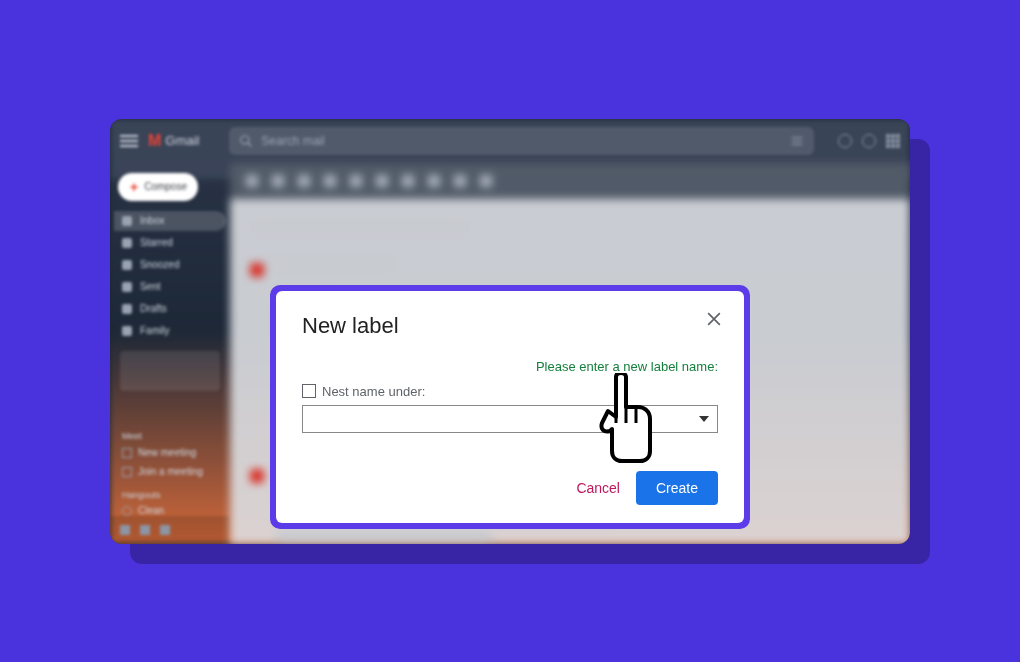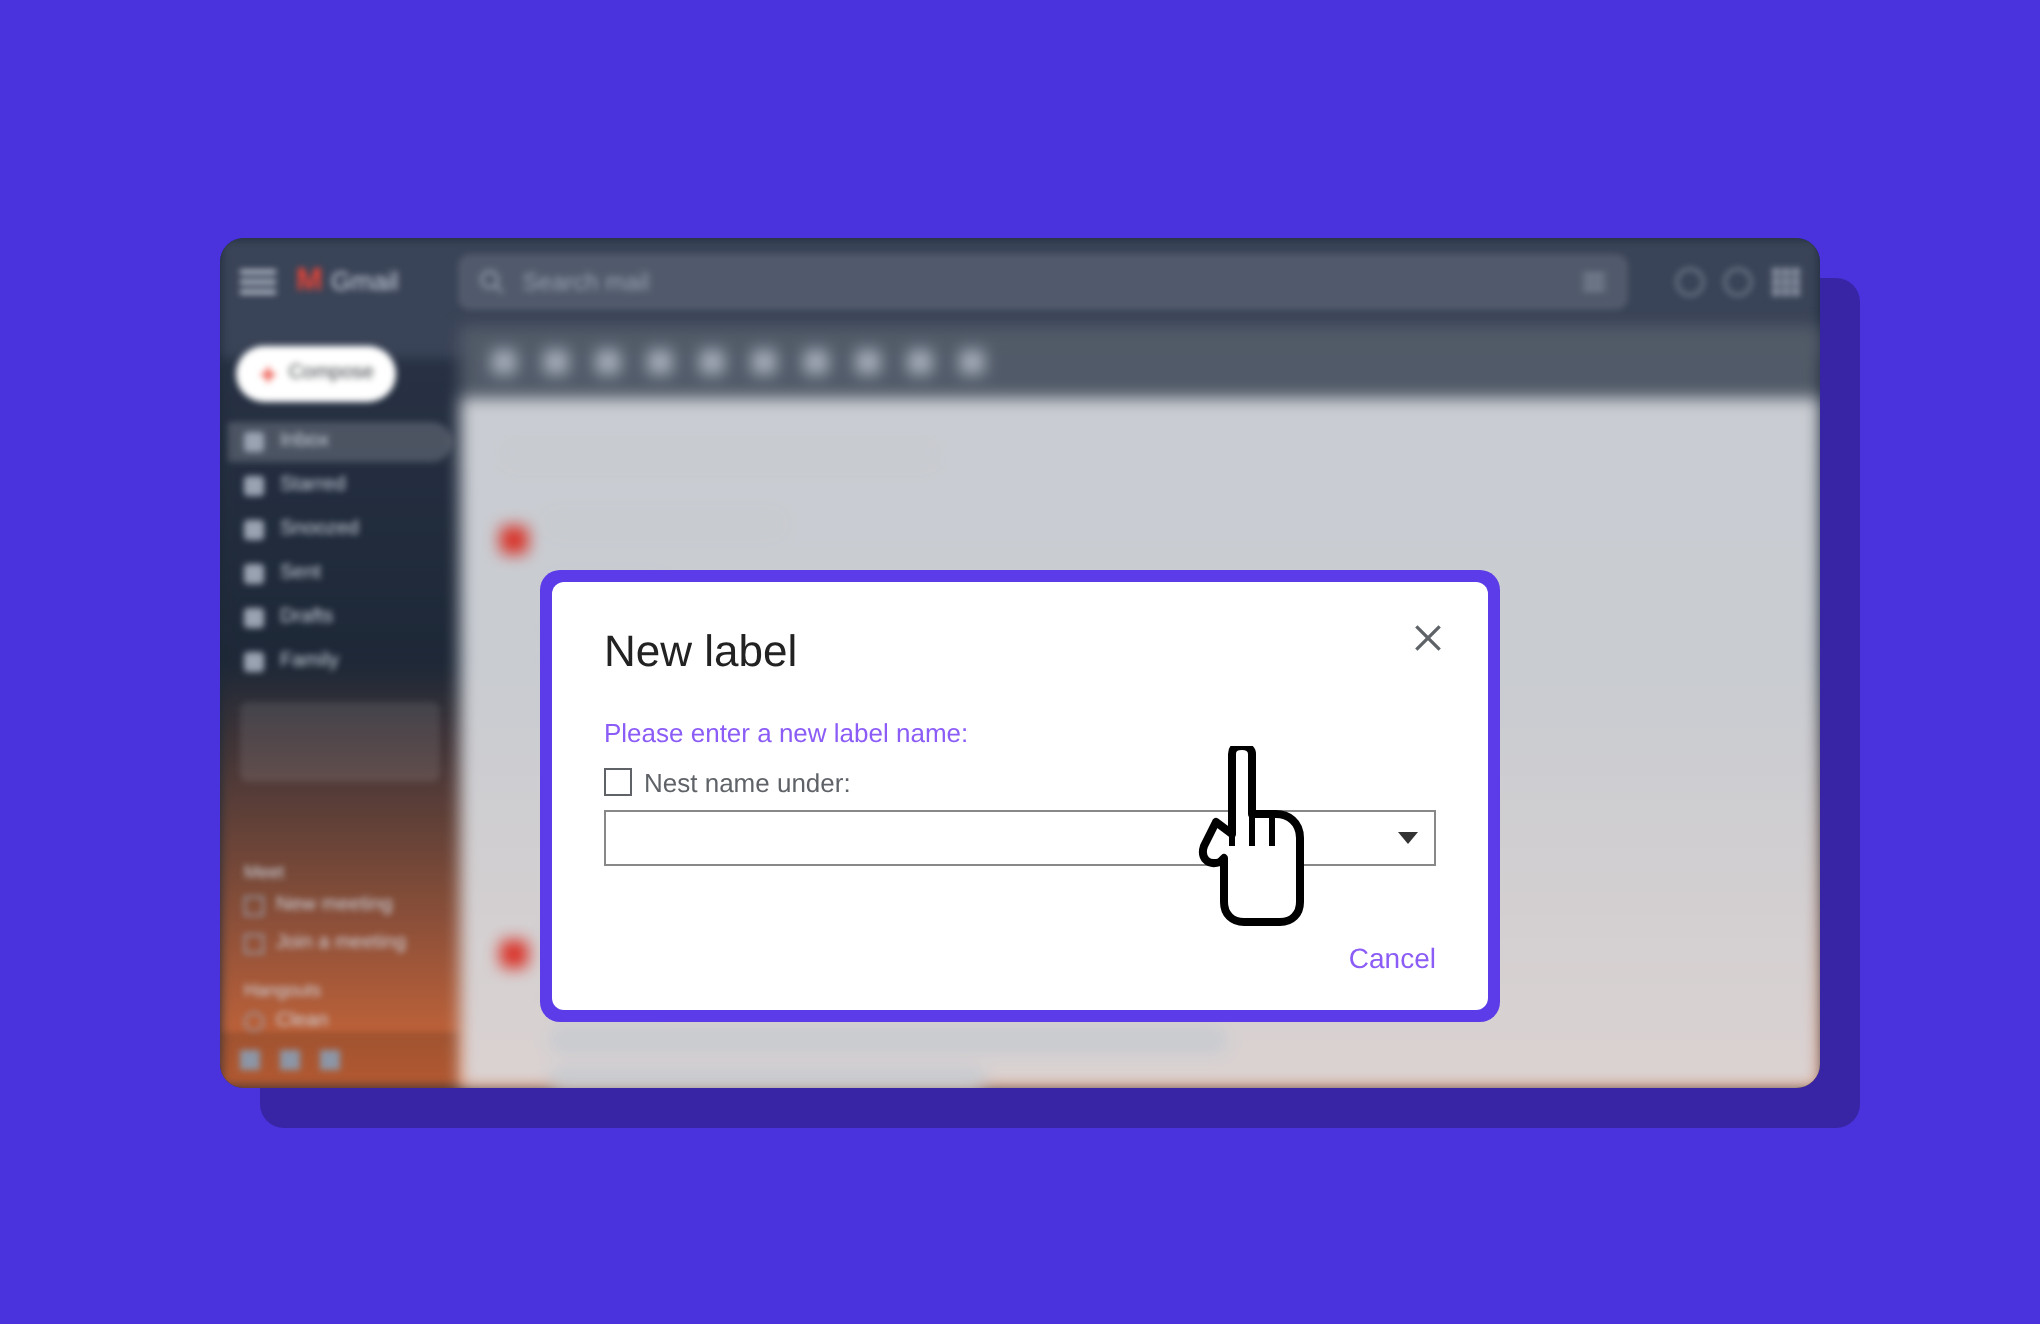--- a/index.html
+++ b/index.html
@@ -135,21 +135,21 @@
   .modal h2{
     font-size:22px; font-weight:400; color:#222;
     margin-bottom: 20px;
   }
   .close-x{
     position:absolute; top:18px; right:20px;
     width:20px; height:20px; cursor:pointer;
     color:#5f6368;
   }
   .label-prompt{
-    font-size:13px; color:#8b5cf6; margin-bottom:6px;
+    font-size:13px; color:#15803d; margin-bottom:6px;text-align:right;
   }
   .text-input{
     width:100%; height:28px;
     border: 2px solid #1a73e8;
     outline:none;
     padding: 2px 6px;
     font-size:14px;
     color:#1a73e8;
     font-family: Arial, sans-serif;
   }
@@ -175,21 +175,21 @@
     border-left:5px solid transparent;
     border-right:5px solid transparent;
     border-top:6px solid #333;
   }
   .button-row{
     display:flex; justify-content:flex-end; gap:16px;
     margin-top:38px;
     align-items:center;
   }
   .btn-cancel{
-    font-size:14px; color:#8b5cf6; cursor:pointer;
+    font-size:14px; color:#be185d; cursor:pointer;
     background:none; border:none;
   }
   .btn-create{
     background:#1a73e8; color:#fff;
     border:none; border-radius:4px;
     padding: 9px 20px;
     font-size:14px; cursor:pointer;
   }
 
   
@@ -356,20 +356,21 @@
       </div>
       <h2>New label</h2>
       <div class="label-prompt">Please enter a new label name:</div>
       <div class="nest-row">
         <div class="nest-check"></div>
         <span>Nest name under:</span>
       </div>
       <div class="select-box"></div>
       <div class="button-row">
         <button class="btn-cancel">Cancel</button>
+        <button class="btn-create">Create</button>
       </div>
     </div>
   </div>
 
   <svg class="cursor" viewBox="0 0 64 90">
     <path d="M24 4 L24 44 L16 38 L10 50 C8 56 12 60 18 58 L20 56 L20 78 C20 84 24 88 30 88 L48 88 C54 88 58 84 58 78 L58 46 C58 38 52 34 46 34 L34 34 L34 4 C34 1 31 0 29 0 C26 0 24 1 24 4 Z" fill="#fff" stroke="#000" stroke-width="4" stroke-linejoin="round"></path>
     <path d="M24 4 L24 50 M34 34 L34 50 M44 36 L44 50" stroke="#000" stroke-width="3" fill="none"></path>
   </svg>
 
 </div>

